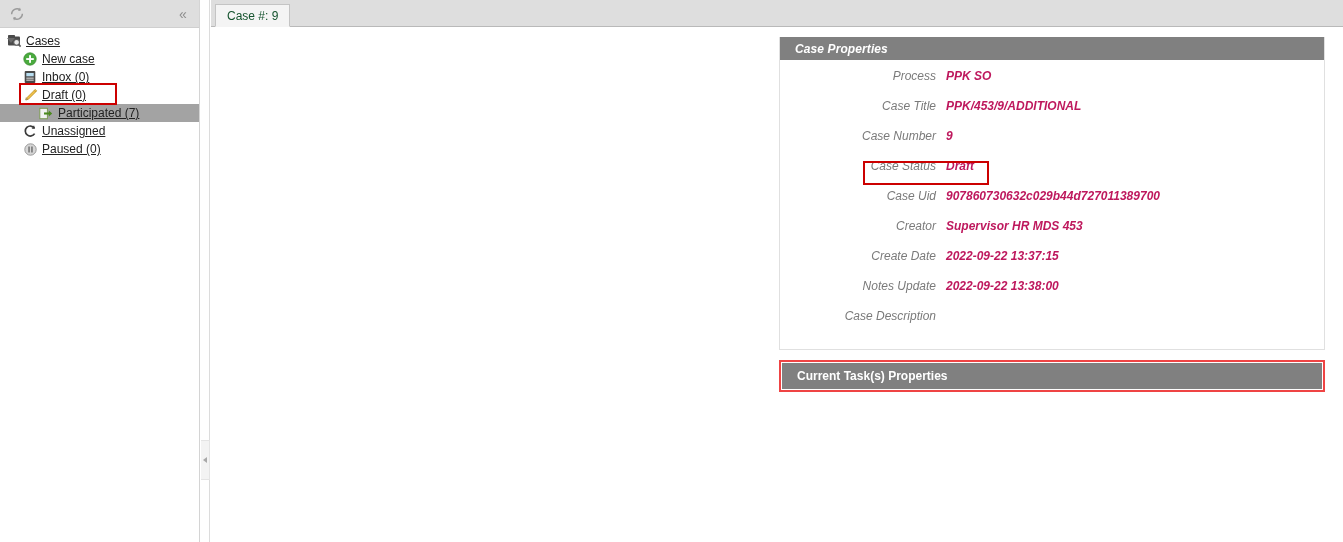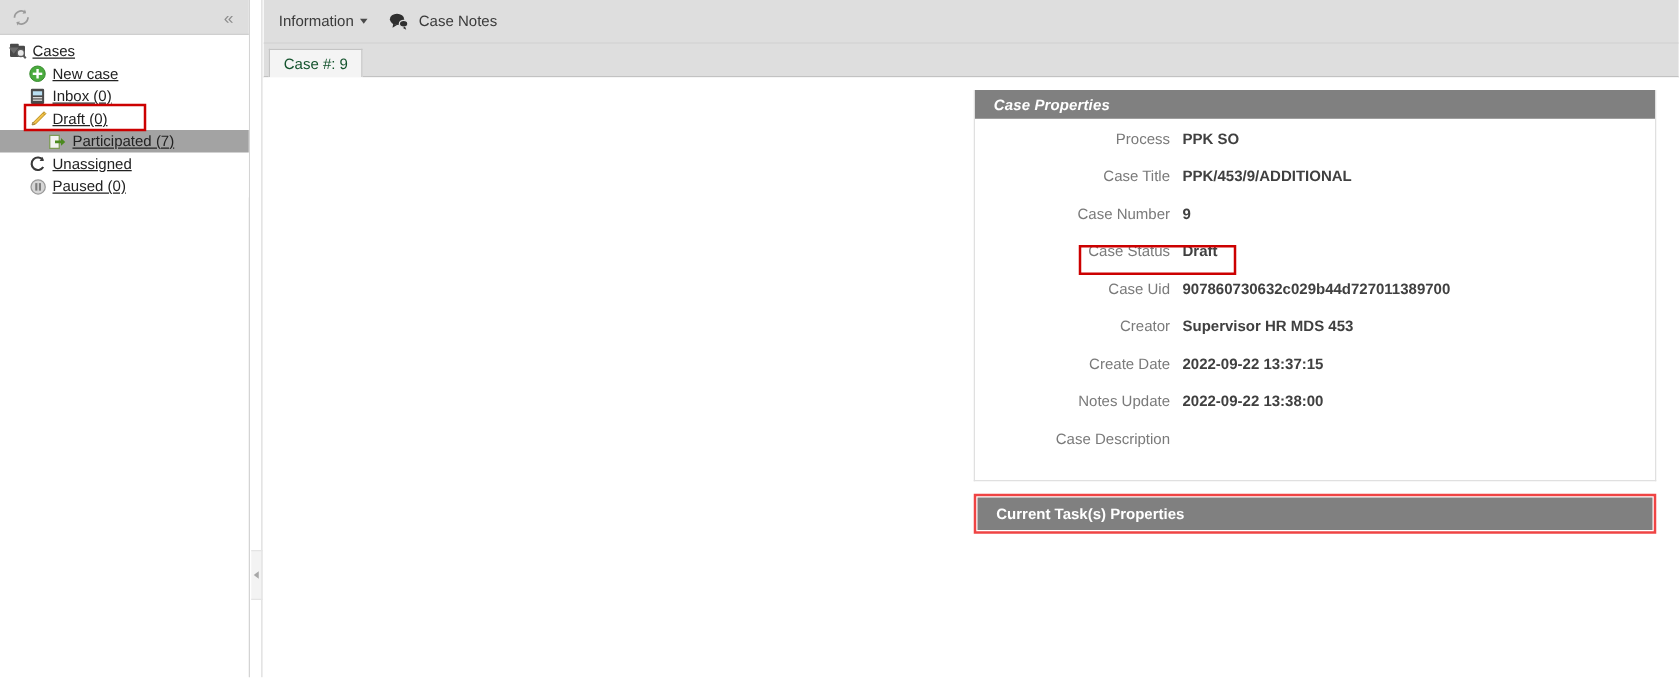--- a/index.html
+++ b/index.html
@@ -217,32 +217,33 @@
     padding-left: 15px;
     letter-spacing: 0.1px;
     font-style: italic;
   }
   .panel-body { padding: 9px 0 10px 0; }
 
   .prop-row {
     display: flex;
     align-items: baseline;
     height: 30px;
+    font-style: italic;
   }
   .prop-label {
     width: 156px;
     flex: 0 0 156px;
     text-align: right;
     color: #7a7a7a;
     font-size: 12px;
     padding-right: 0;
   }
   .prop-value {
     padding-left: 10px;
-    color: #404040;
+    color: #be185d;
     font-size: 12px;
     font-weight: bold;
   }
 
   #status-highlight {
     position: absolute;
     left: 84px; top: 124px;
     width: 126px; height: 24px;
     border: 2px solid #cc0000;
     pointer-events: none;
@@ -376,37 +377,20 @@
   </div>
 
   <div id="splitter">
     <div id="splitter-grip">
       <span class="arr"></span>
     </div>
   </div>
 
   <div id="main">
 
-    <div id="toolbar">
-      <div class="tb-item">
-        <span>Information</span>
-        <span class="tb-caret"></span>
-      </div>
-      <div class="tb-item">
-        <span id="notes-icon">
-          <svg width="18" height="16" viewBox="0 0 18 16">
-            <ellipse cx="7.6" cy="6.4" rx="5.7" ry="4.5" fill="#2f2f2f"></ellipse>
-            <path d="M4.6 10.0l-0.6 3.2 3.6-2.2z" fill="#2f2f2f"></path>
-            <ellipse cx="12.9" cy="10.0" rx="3.4" ry="2.7" fill="#2f2f2f" stroke="#dedede" stroke-width="1"></ellipse>
-            <path d="M14.0 12.2l1.0 2.5-2.6-1.4z" fill="#2f2f2f"></path>
-          </svg>
-        </span>
-        <span>Case Notes</span>
-      </div>
-    </div>
 
     <div id="tabstrip">
       <div class="tab">
         <span>Case #: 9</span>
       </div>
     </div>
 
     <div id="content">
 
       <div id="props-wrap">

